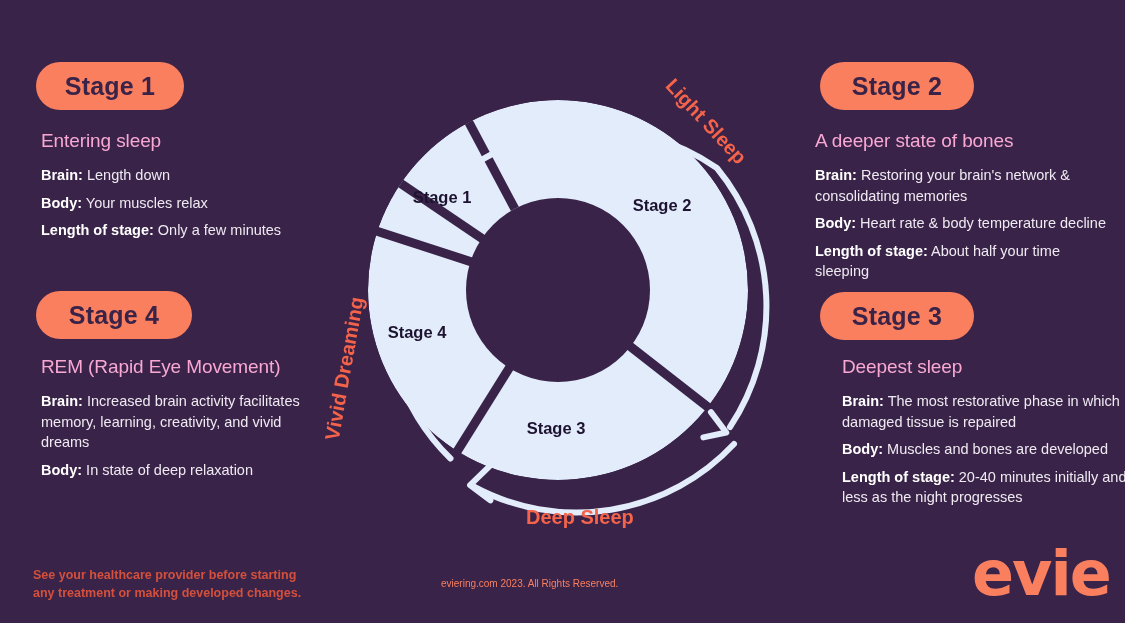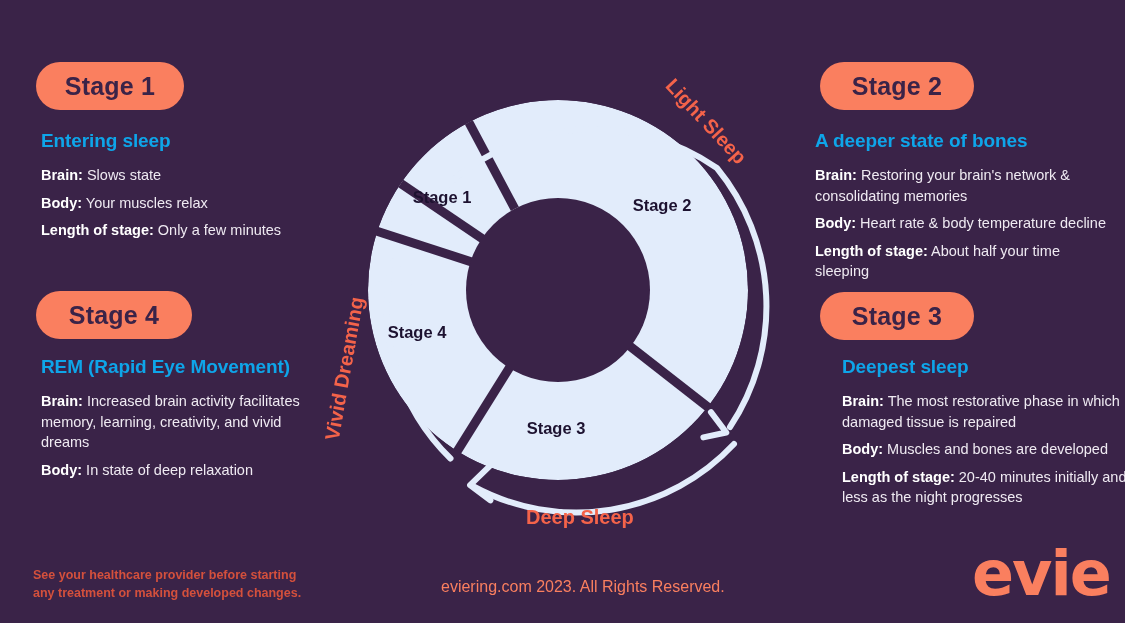--- a/index.html
+++ b/index.html
@@ -26,21 +26,21 @@
     color:#3a2348;
     font-size:25px;
     font-weight:700;
     letter-spacing:.2px;
     height:48px;
   }
 
   
   .info { position:absolute; color:#ffffff; }
   .info-title {
-    font-size:19px; font-weight:700; color:#0ea5e9;
+    font-size:19px; font-weight:400; color:#f9a8d4;
     margin-bottom:13px; letter-spacing:-.1px;
   }
   .info-line {
     font-size:14.5px; line-height:1.42; color:#efeaf2;
     margin-bottom:7px;
   }
   .info-line b { color:#ffffff; font-weight:700;text-align:right; }
 
   
   #donut { position:absolute; left:330px; top:62px; width:460px; height:460px; }
@@ -66,21 +66,21 @@
     position:absolute; left:33px; top:566px;
     width:270px;
     color:#d4503c;
     font-size:12.5px;
     font-weight:700;
     line-height:1.45;
   }
   .copyright {
     position:absolute; left:441px; top:578px;
     color:#fa7f5f;
-    font-size:16px;
+    font-size:10px;
     font-weight:400;
   }
   .logo {
     position:absolute; left:972px; top:543px;
     color:#fa7f5f;
     font-size:62px;
     font-weight:700;
     letter-spacing:-2px;
     line-height:1;
     font-family:"DejaVu Sans", sans-serif;
@@ -90,21 +90,21 @@
 <body>
 
 <div id="stage">
 
   <div class="pill" style="left:36px; top:62px; width:148px;">
     <span>Stage 1</span>
   </div>
   <div class="info" style="left:41px; top:130px; width:270px;">
     <div class="info-title">Entering sleep</div>
     <div class="info-line">
-      <b>Brain:</b><span> Slows state</span>
+      <b>Brain:</b><span> Length down</span>
     </div>
     <div class="info-line">
       <b>Body:</b><span> Your muscles relax</span>
     </div>
     <div class="info-line">
       <b>Length of stage:</b><span> Only a few minutes</span>
     </div>
   </div>
 
   <div class="pill" style="left:36px; top:291px; width:156px;">

